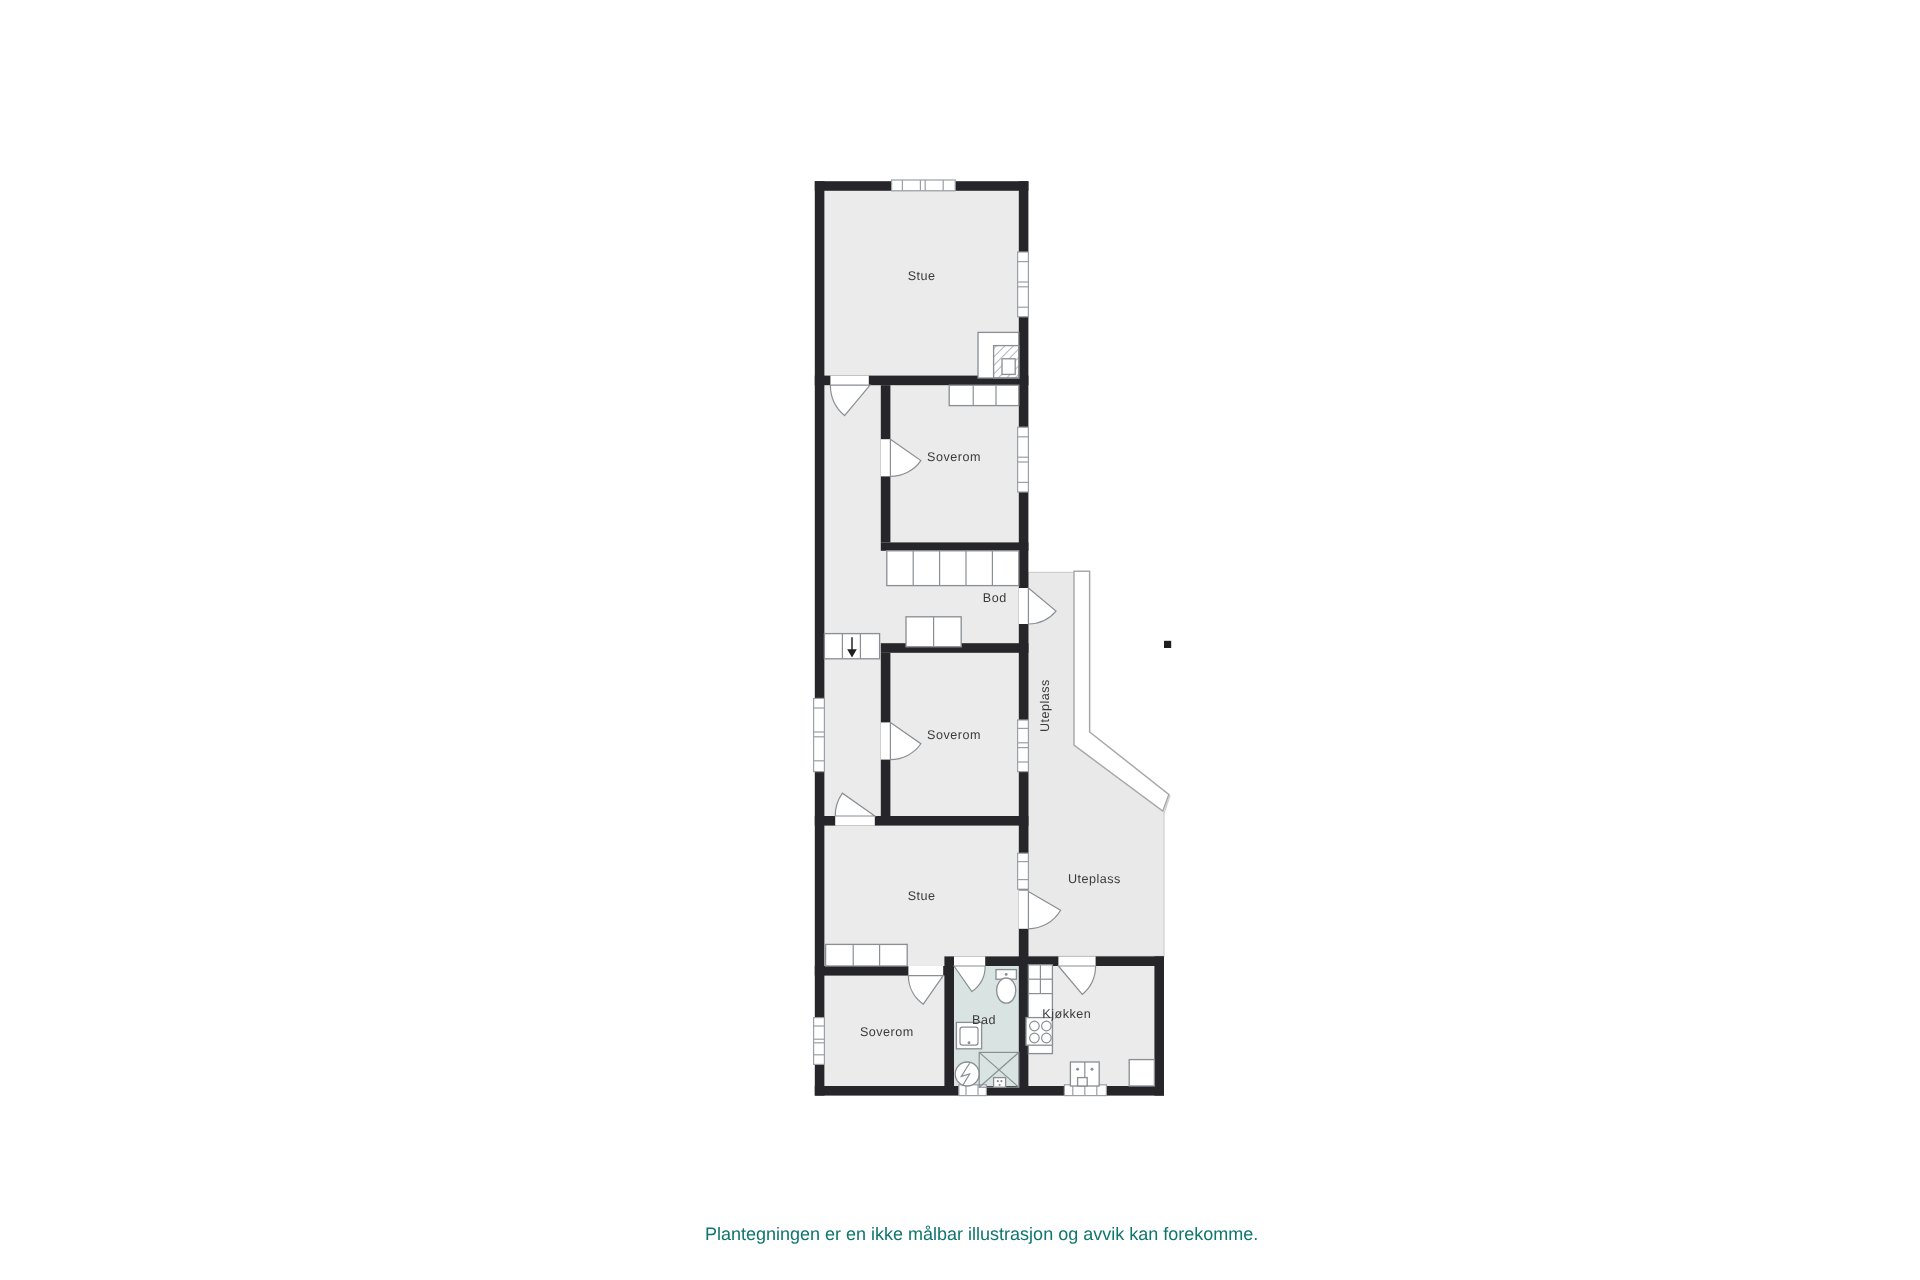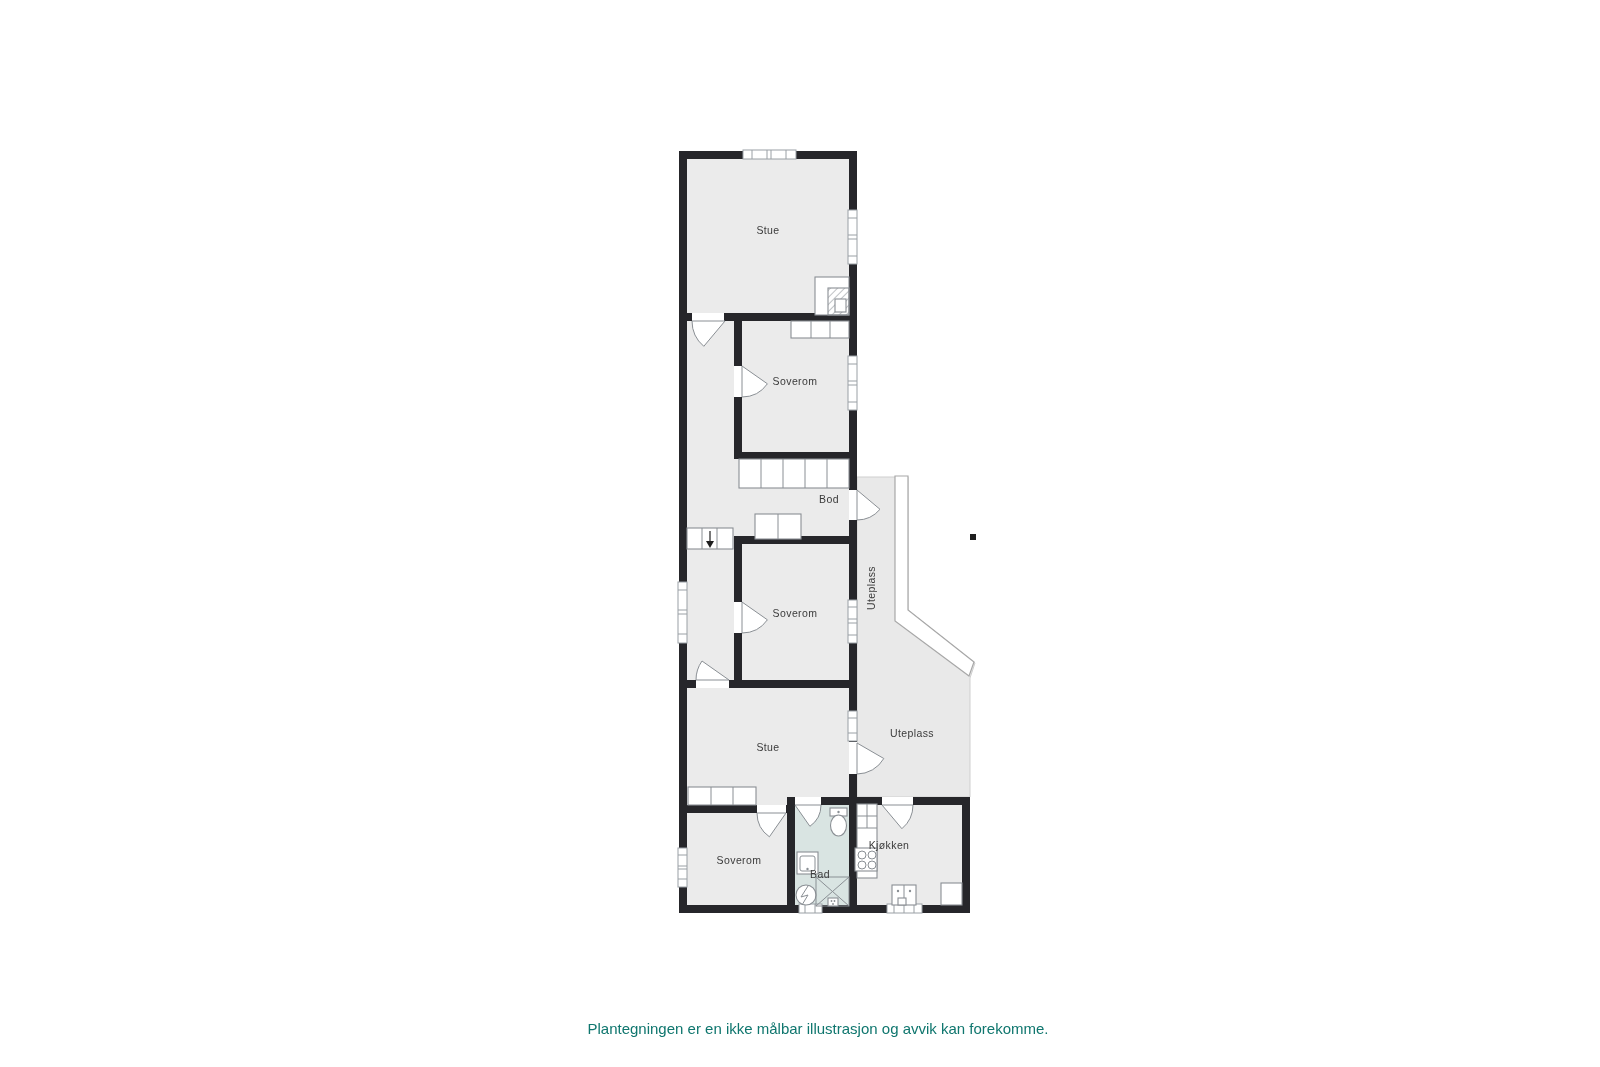--- a/index.html
+++ b/index.html
@@ -259,17 +259,17 @@
   </svg>
 
   <div class="room-label" style="left:739px;top:230px">Stue</div>
   <div class="room-label" style="left:766px;top:381px">Soverom</div>
   <div class="room-label" style="left:800px;top:499px">Bod</div>
   <div class="room-label" style="left:766px;top:613px">Soverom</div>
   <div class="room-label vertical" style="left:842px;top:588px">Uteplass</div>
   <div class="room-label" style="left:739px;top:747px">Stue</div>
   <div class="room-label" style="left:883px;top:733px">Uteplass</div>
   <div class="room-label" style="left:710px;top:860px">Soverom</div>
-  <div class="room-label" style="left:791px;top:874px">Bad</div>
+  <div class="room-label" style="left:791px;top:850px">Bad</div>
   <div class="room-label" style="left:860px;top:845px">Kjøkken</div>
 
   <div class="caption">Plantegningen er en ikke målbar illustrasjon og avvik kan forekomme.</div>
 </div>
 
 </body></html>

